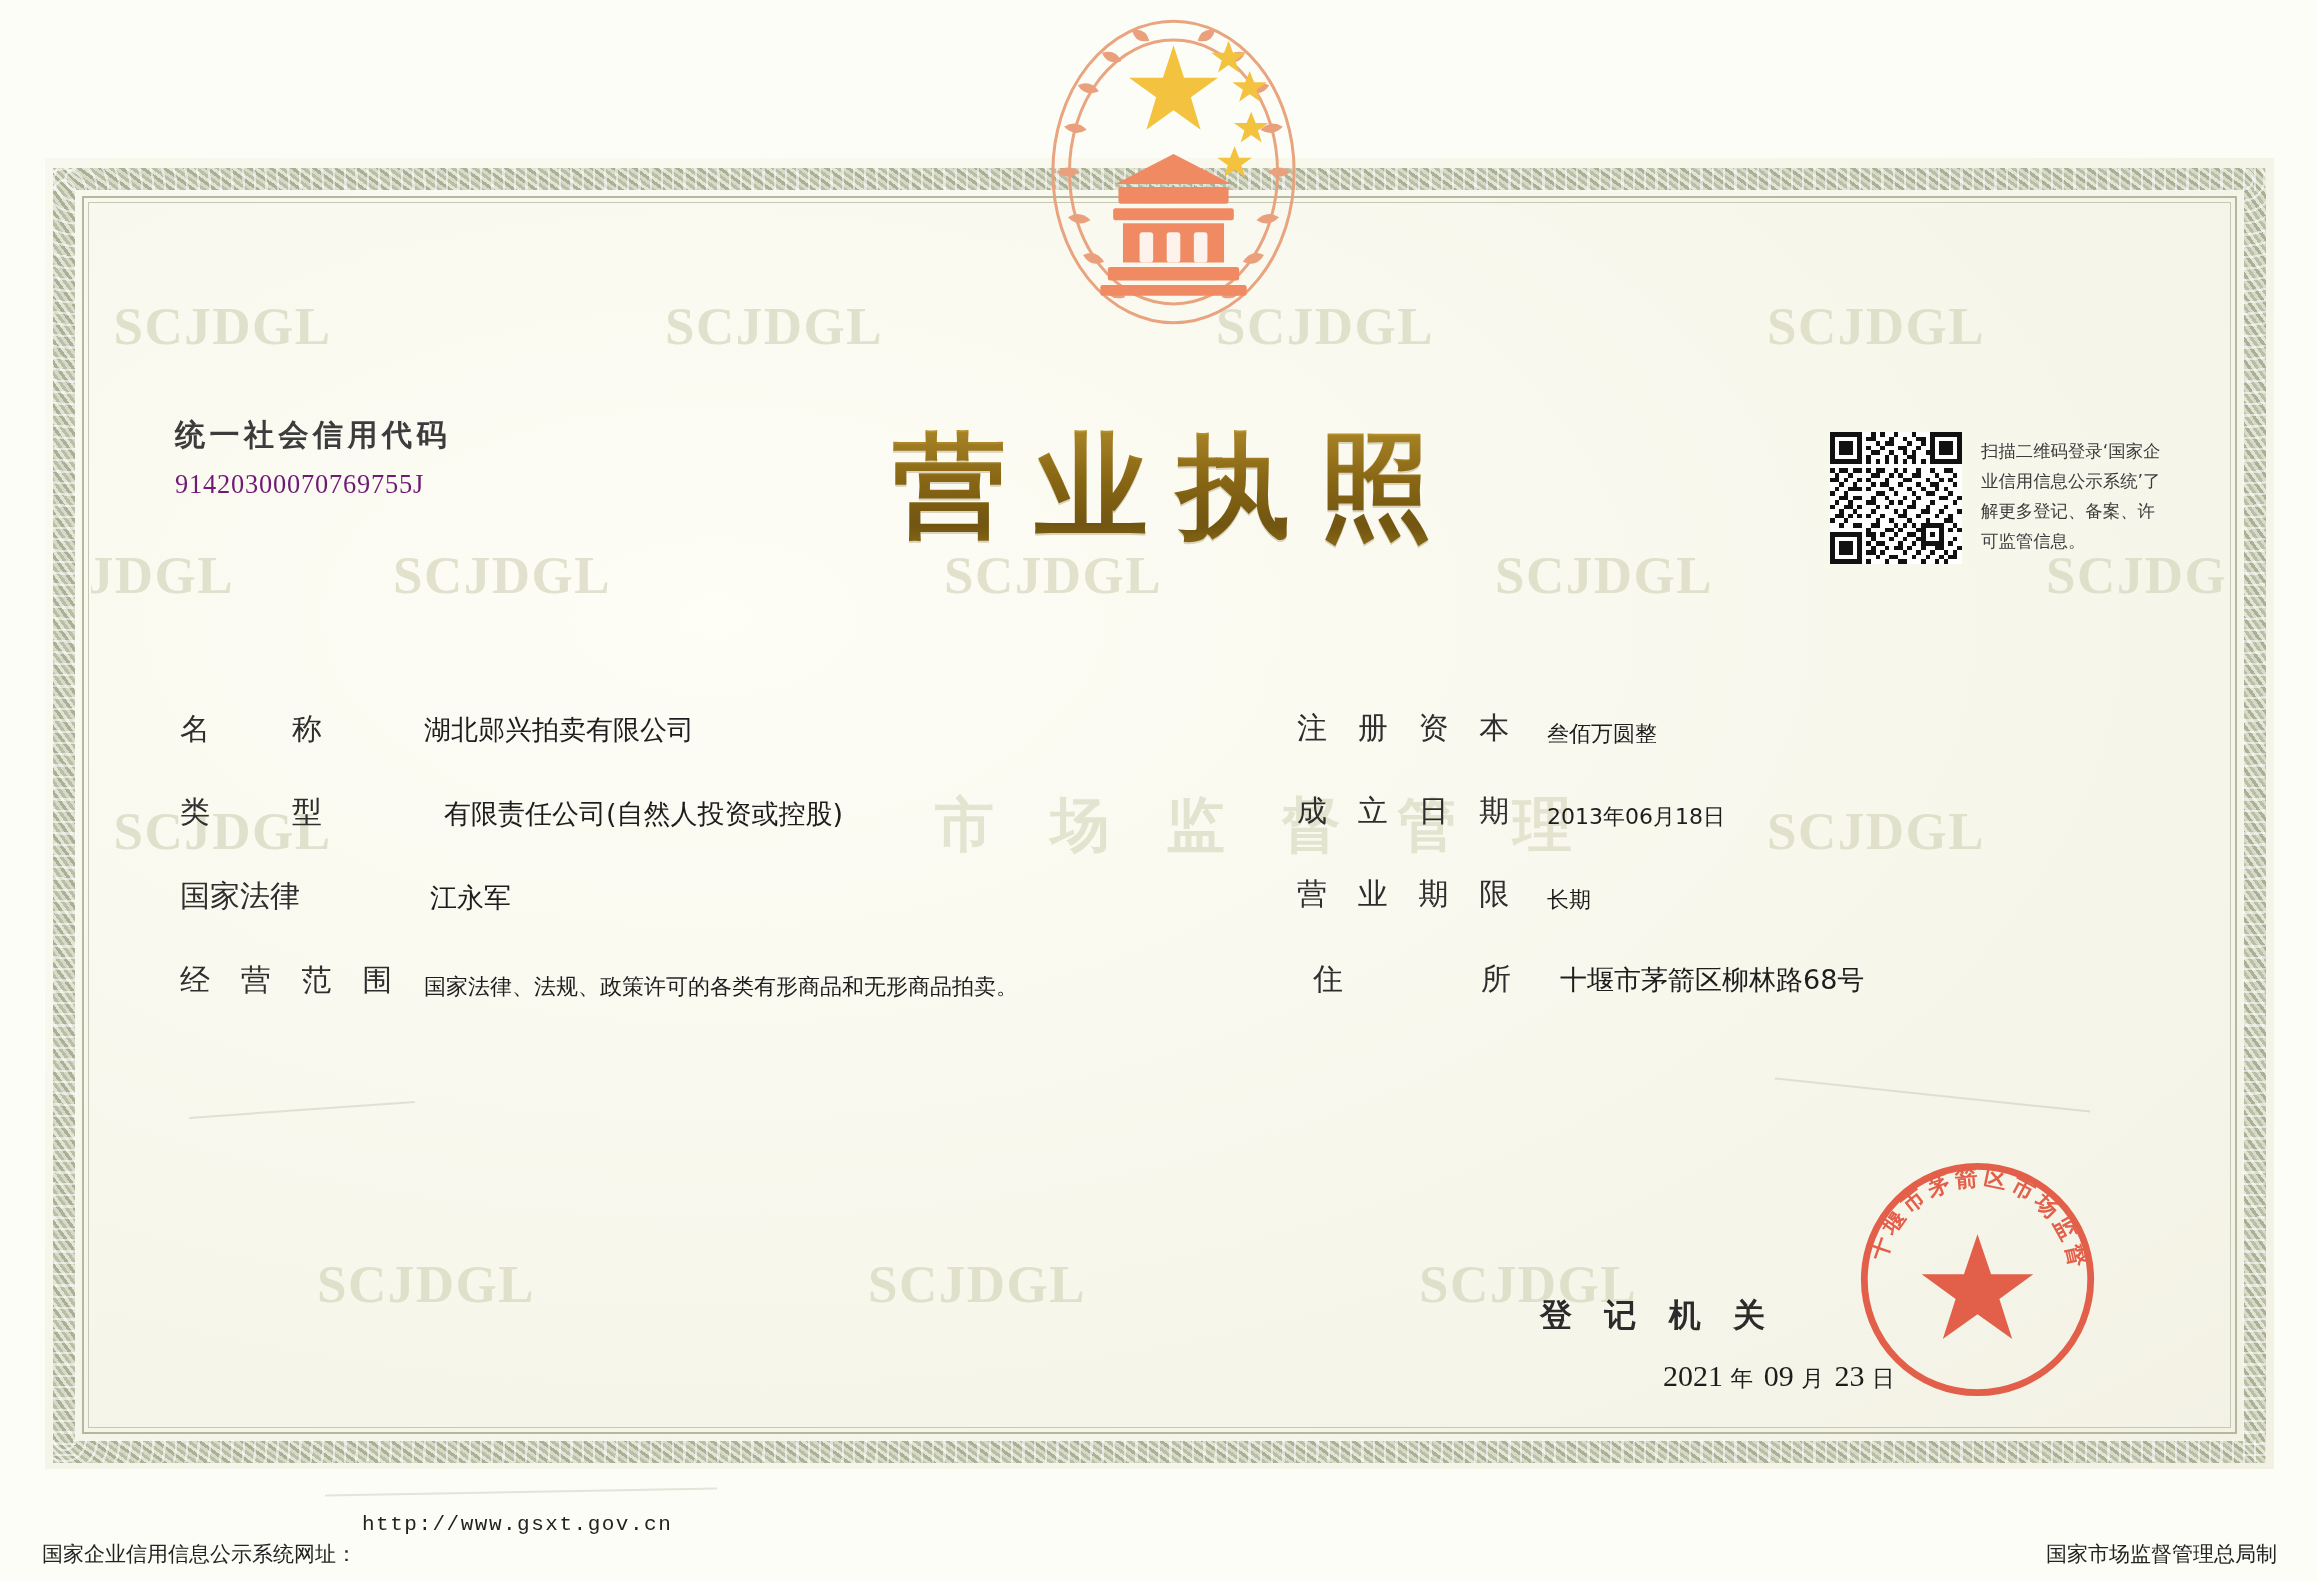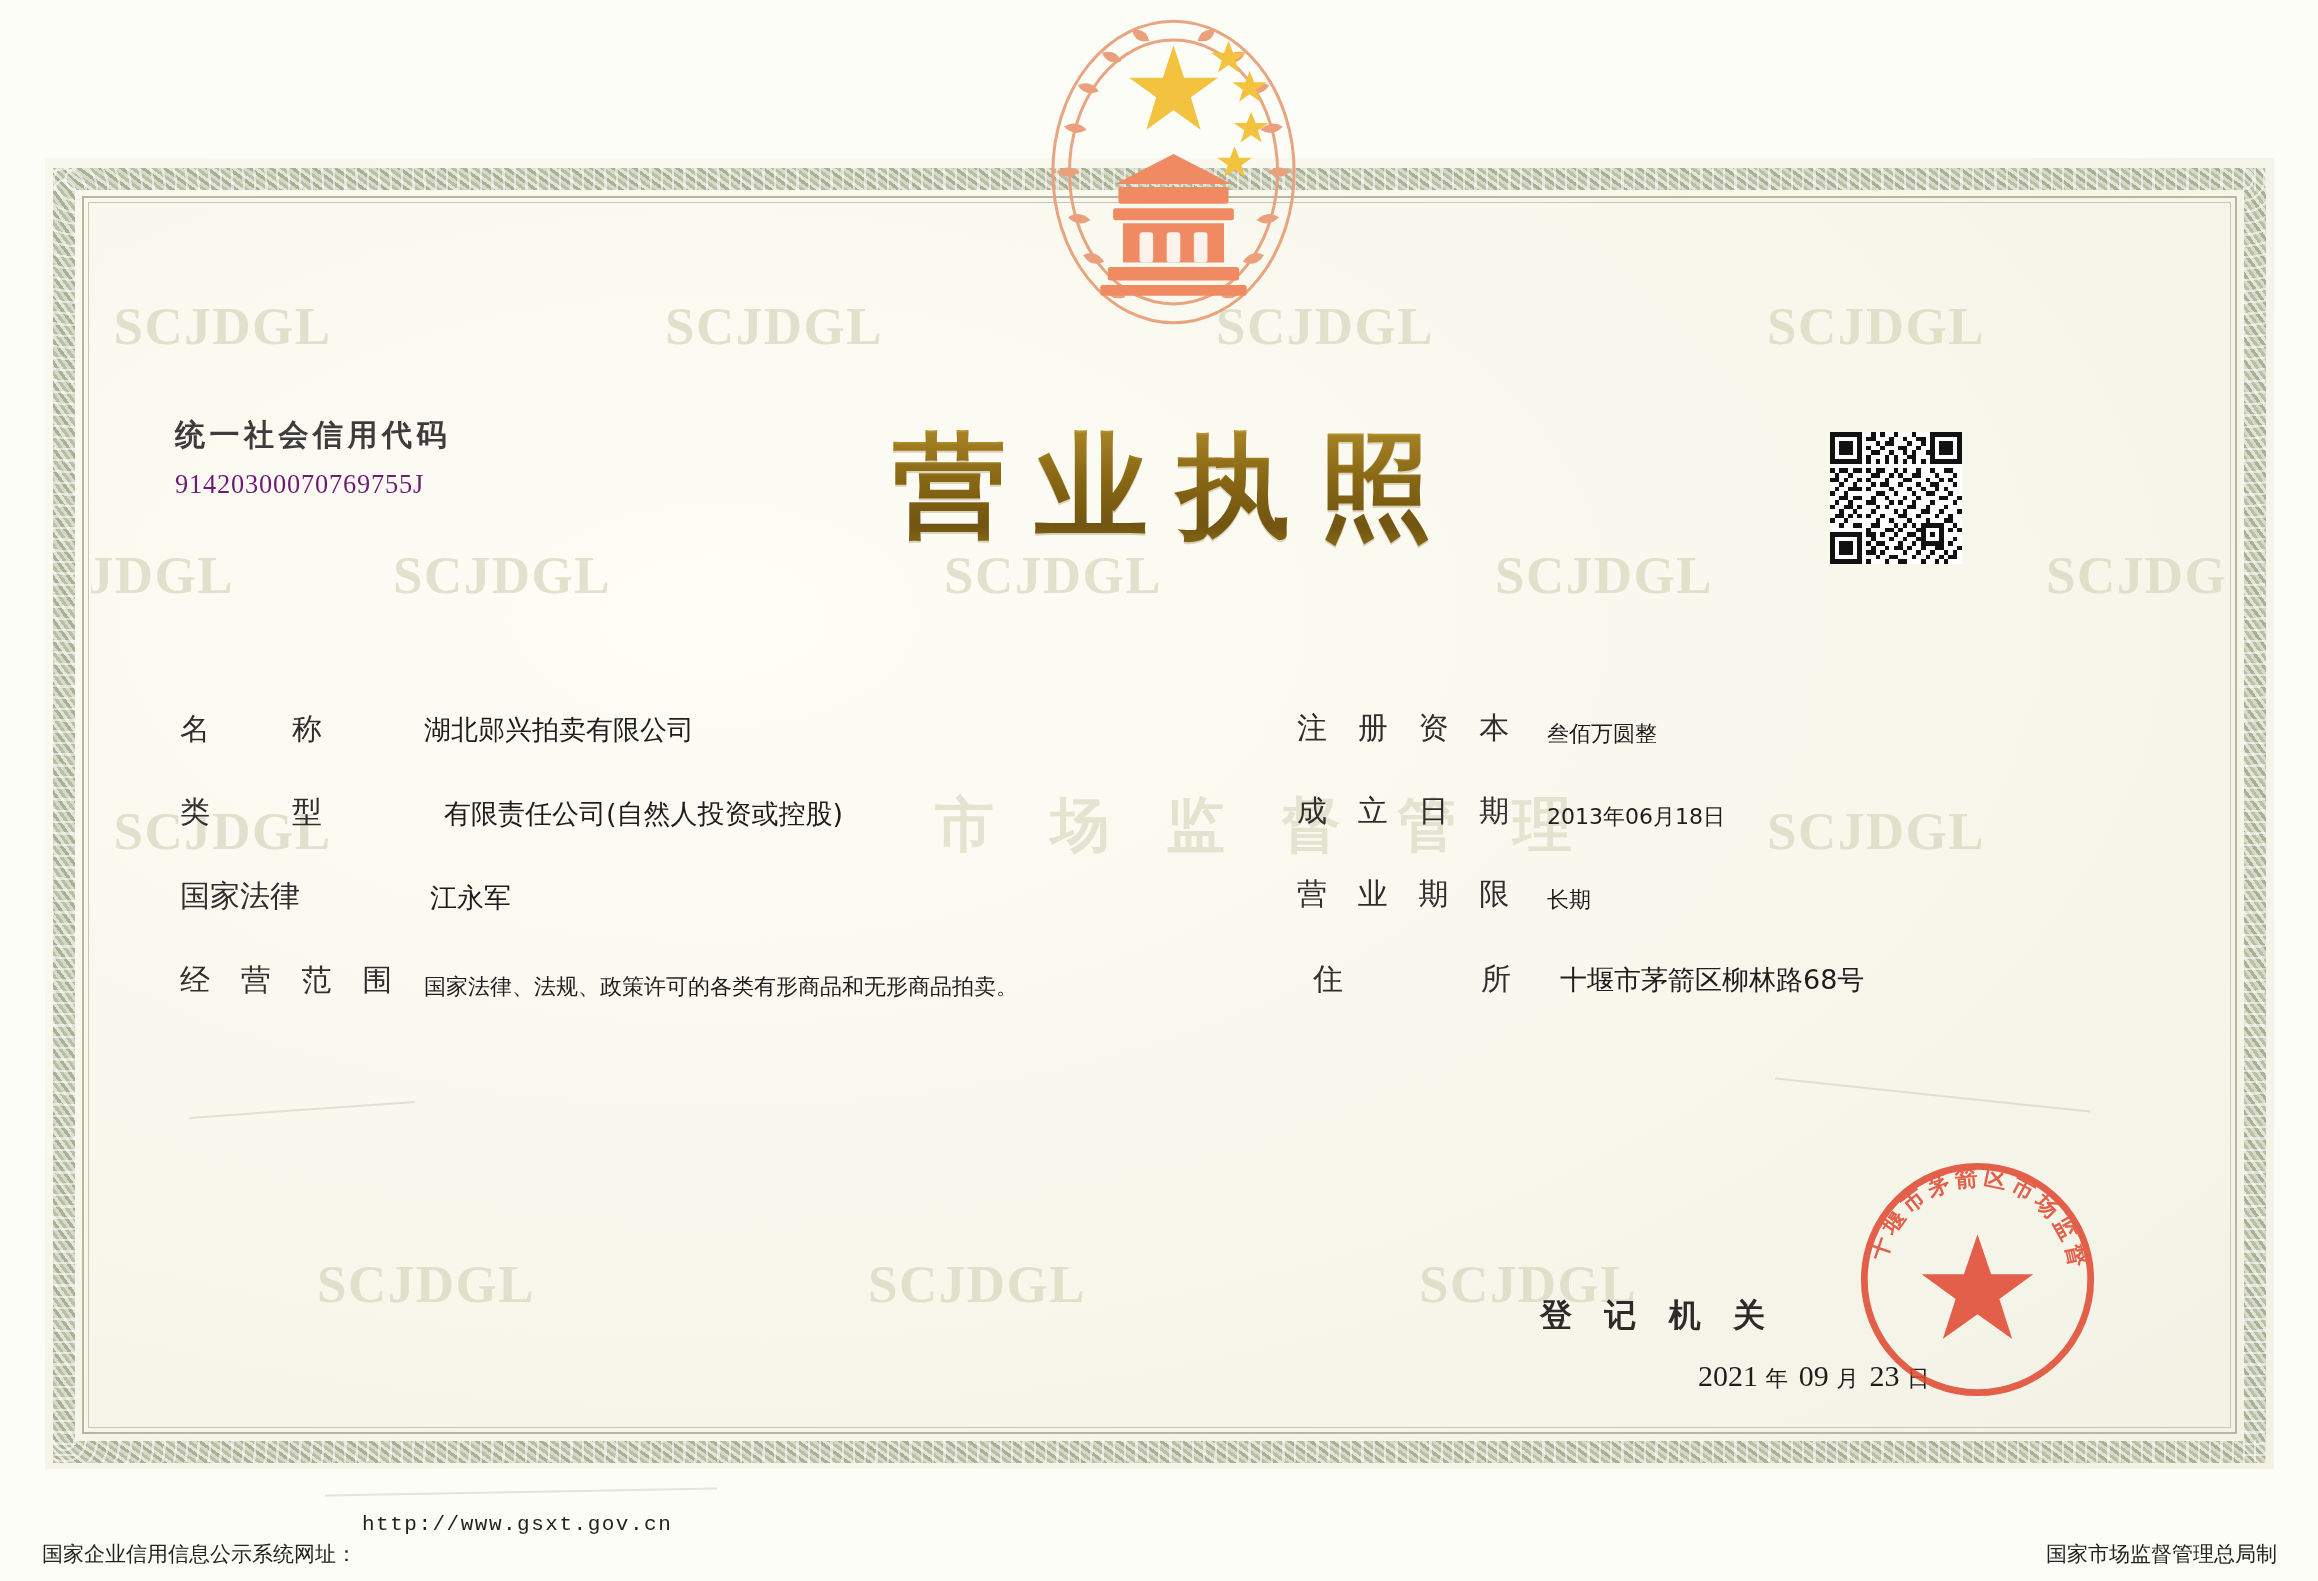--- a/index.html
+++ b/index.html
@@ -201,21 +201,21 @@
     left: 1540px;
     top: 1294px;
     font-size: 32px;
     font-weight: bold;
     letter-spacing: 10.6px;
     color: #2b2b2b;
     font-family: "DejaVu Sans", sans-serif;
   }
   .date-line {
     position: absolute;
-    left: 1698px;
+    left: 1663px;
     top: 1359px;
     font-size: 29px;
     color: #1d1d1d;
     font-family: "DejaVu Sans", sans-serif;
   }
   .date-num { font-family: "Liberation Serif", serif; font-size: 30px; }
   .date-unit { font-size: 22.6px; margin: 0 10.6px 0 7.5px; }
 
   
   .seal {
@@ -571,20 +571,21 @@
           <rect x="26" y="27" width="2" height="1"></rect>
         <rect x="8" y="28" width="1" height="1"></rect>
           <rect x="12" y="28" width="1" height="1"></rect>
         <rect x="15" y="28" width="2" height="1"></rect>
           <rect x="20" y="28" width="1" height="1"></rect>
         <rect x="23" y="28" width="1" height="1"></rect>
           <rect x="25" y="28" width="1" height="1"></rect>
       </g>
     </svg>
   </div>
+  <div class="qr-note">扫描二维码登录‘国家企业信用信息公示系统’了解更多登记、备案、许可监管信息。</div>
 
   <div class="field-label spaced4" style="left:180px; top:709px;">名　称</div>
   <div class="field-value" style="left:424px; top:712px;">湖北郧兴拍卖有限公司</div>
 
   <div class="field-label spaced4" style="left:180px; top:792px;">类　型</div>
   <div class="field-value" style="left:444px; top:796px;">有限责任公司(自然人投资或控股)</div>
 
   <div class="field-label" style="left:180px; top:876px;">国家法律</div>
   <div class="field-value" style="left:430px; top:880px;">江永军</div>
 

